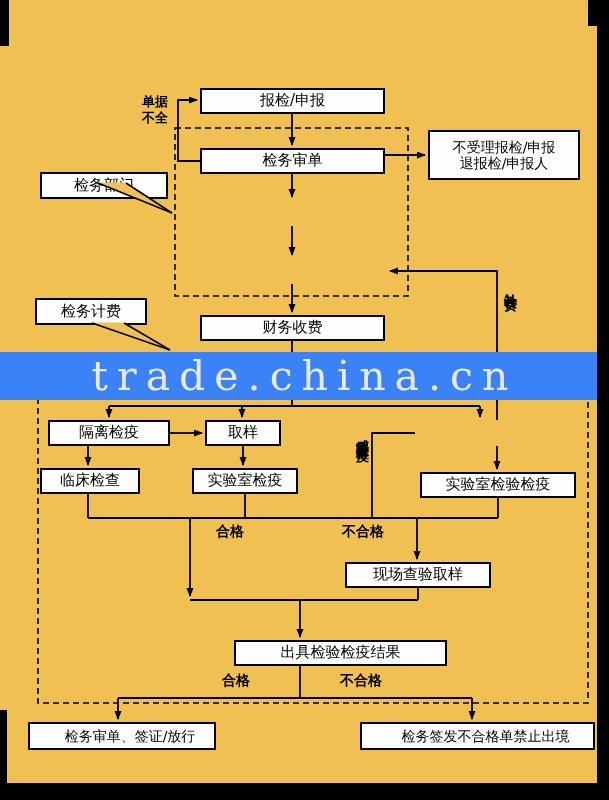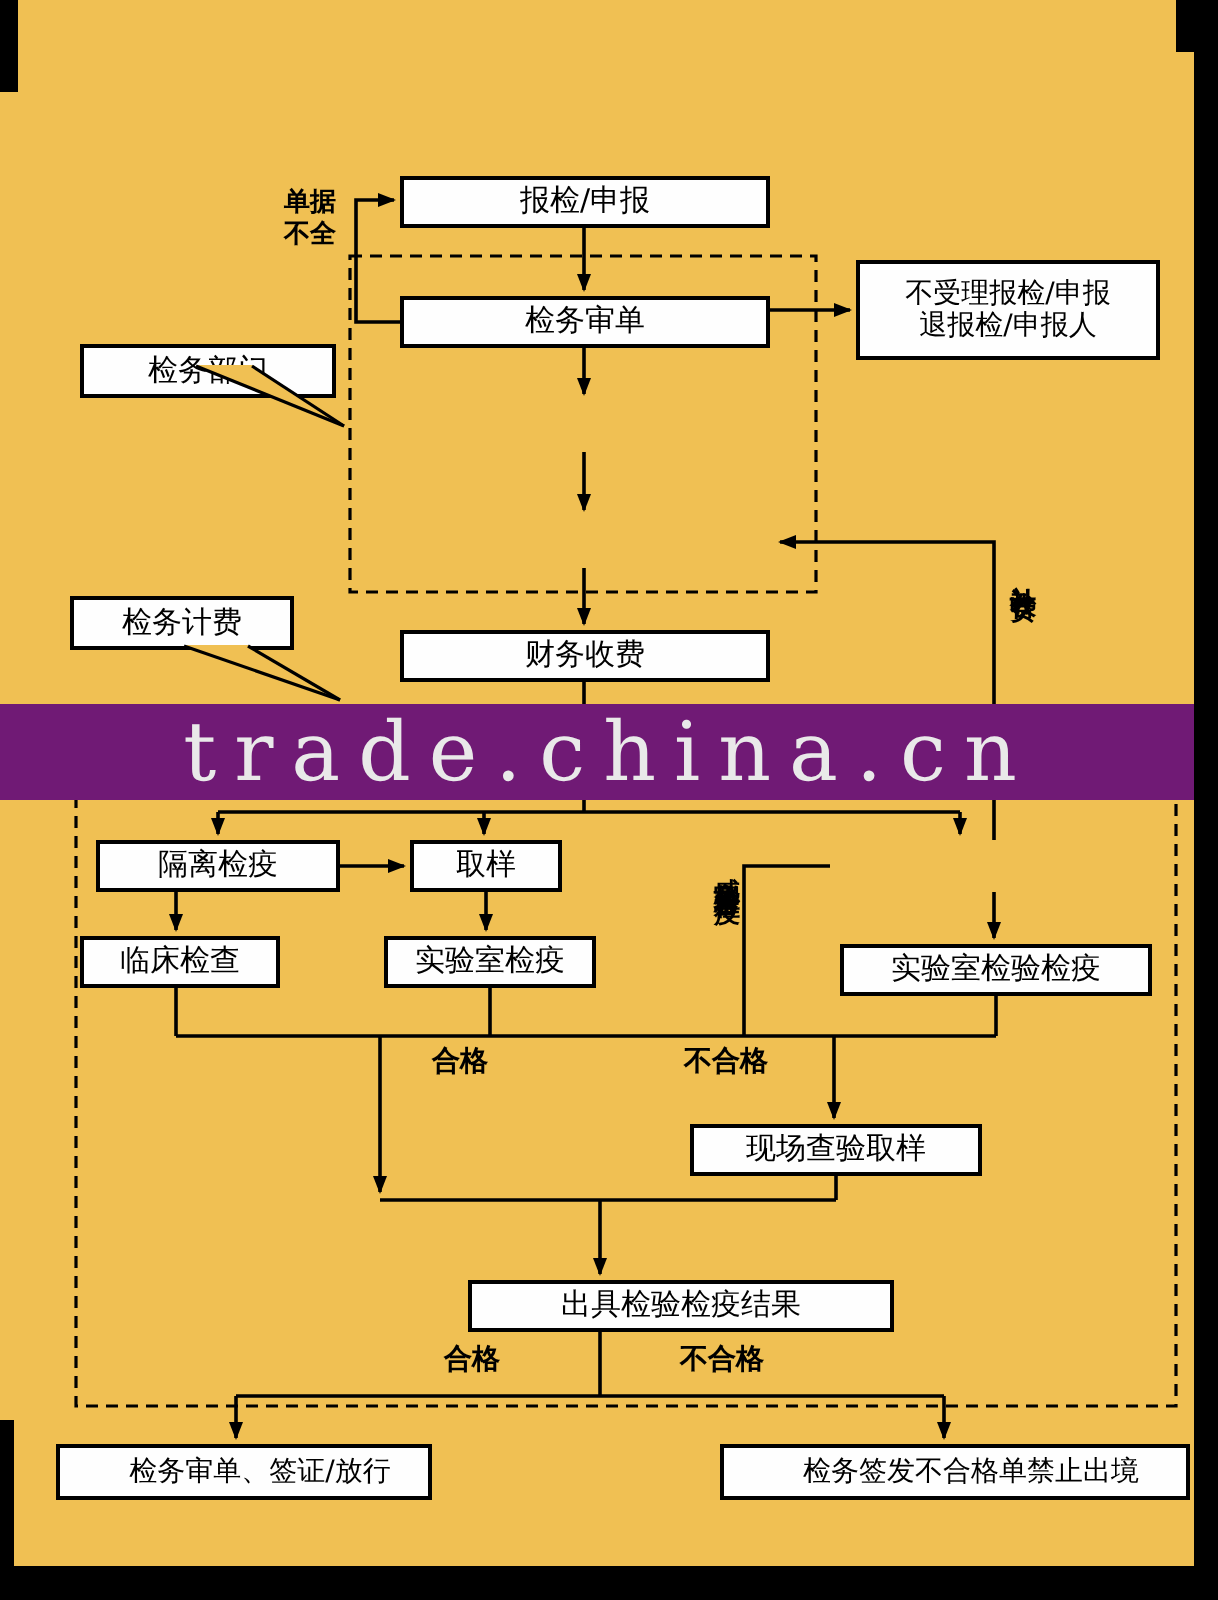--- a/index.html
+++ b/index.html
@@ -5,21 +5,21 @@
   *{margin:0;padding:0;box-sizing:border-box}
   body{background:#777;font-family:"DejaVu Sans",sans-serif;}
   #canvas{position:relative;width:609px;height:800px;background:#F0C053;overflow:hidden;margin:0 auto;}
   .box{position:absolute;background:#FEFEFE;border:2px solid #000;display:flex;flex-direction:column;
        align-items:center;justify-content:center;font-size:15px;font-weight:400;color:#000;
        z-index:2;line-height:1.15;text-align:center;}
   .lbl{position:absolute;font-size:14px;font-weight:700;color:#000;z-index:2;line-height:16px;}
   .vert{writing-mode:vertical-rl;text-orientation:upright;font-size:13px;letter-spacing:2px;}
   svg.layer{position:absolute;left:0;top:0;z-index:1;}
   svg.tails{position:absolute;left:0;top:0;z-index:3;pointer-events:none;}
-  .band{position:absolute;left:0;top:352px;width:609px;height:48px;background:#701a75;z-index:4;
+  .band{position:absolute;left:0;top:352px;width:609px;height:48px;background:#3b82f6;z-index:4;
         display:flex;align-items:center;justify-content:center;}
   .band .wm{font-family:"DejaVu Serif",serif;font-size:41px;color:#E9E9E9;letter-spacing:9px;}
   .frame{position:absolute;background:#000;z-index:5;}
   .reject{font-size:14px;}
   .small{font-size:14px;padding-left:16px;}
 </style>
 </head>
 <body>
 
 <div id="canvas">

